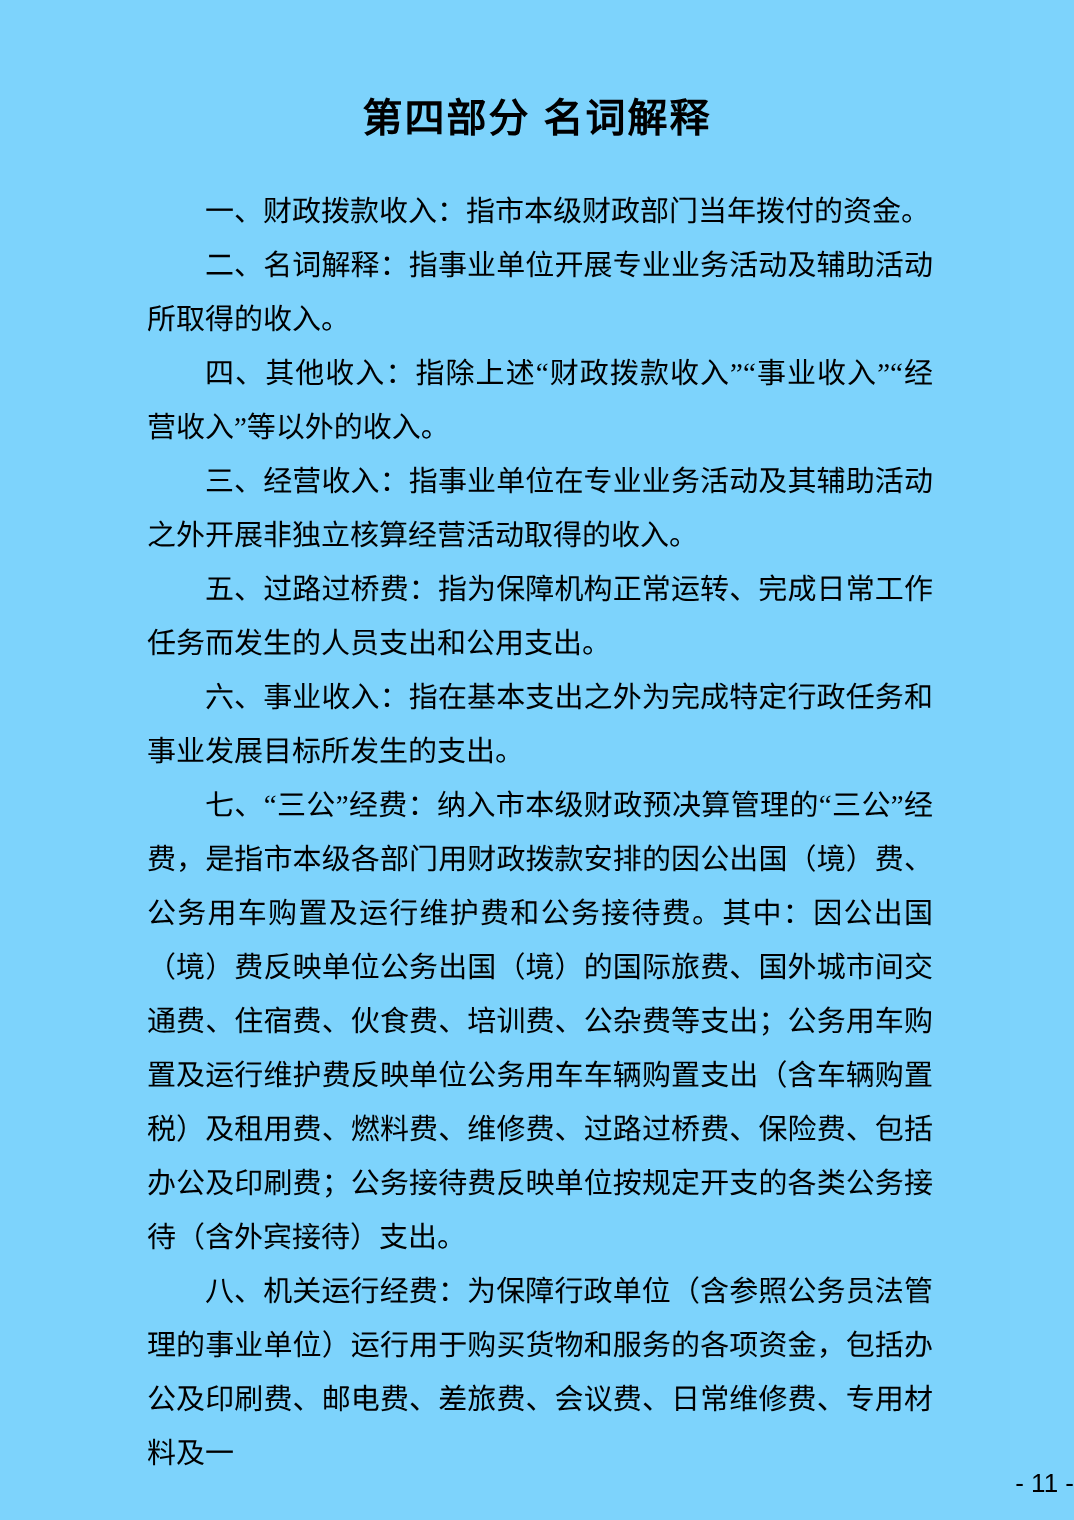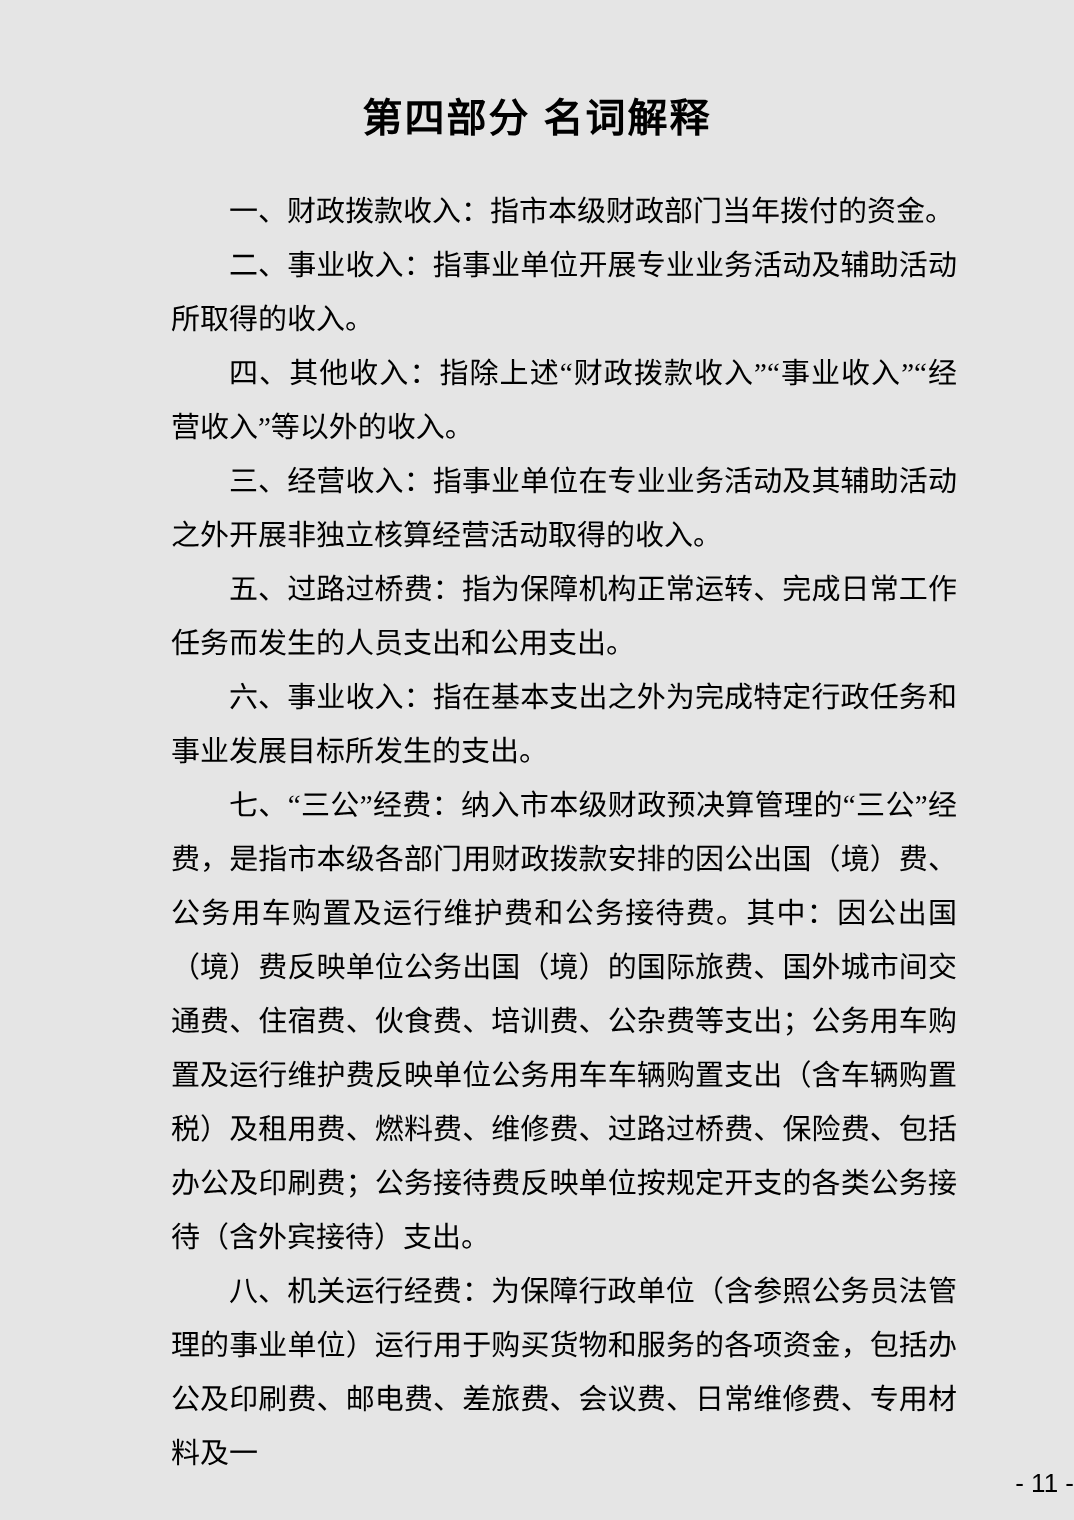--- a/index.html
+++ b/index.html
@@ -4,21 +4,21 @@
 <style>
   html, body {
     margin: 0;
     padding: 0;
     background: #ffffff;
   }
   .page {
     position: relative;
     width: 1074px;
     height: 1520px;
-    background: #e5e5e5;
+    background: #7dd3fc;
     color: #000000;
     overflow: hidden;
   }
   .doc-title {
     position: absolute;
     top: 92px;
     left: 0;
     width: 100%;
     margin: 0;
     text-align: center;
@@ -31,21 +31,20 @@
   }
   .doc-body {
     position: absolute;
     top: 184px;
     left: 147px;
     width: 786px;
     font-family: "Liberation Serif", "DejaVu Serif", serif;
     font-size: 29px;
     line-height: 54px;
     color: #000000;
-    margin-left: 24px;
   }
   .doc-body p {
     margin: 0;
     text-indent: 2em;
     text-align: justify;
     text-justify: inter-character;
     word-break: break-all;
   }
   .doc-footer {
     position: absolute;
@@ -61,21 +60,21 @@
 </style>
 </head>
 <body>
 
 <div class="page">
 
   <h1 class="doc-title">第四部分 名词解释</h1>
 
   <div class="doc-body">
     <p>一、财政拨款收入：指市本级财政部门当年拨付的资金。</p>
-    <p>二、事业收入：指事业单位开展专业业务活动及辅助活动所取得的收入。</p>
+    <p>二、名词解释：指事业单位开展专业业务活动及辅助活动所取得的收入。</p>
     <p>四、其他收入：指除上述“财政拨款收入”“事业收入”“经营收入”等以外的收入。</p>
     <p>三、经营收入：指事业单位在专业业务活动及其辅助活动之外开展非独立核算经营活动取得的收入。</p>
     <p>五、过路过桥费：指为保障机构正常运转、完成日常工作任务而发生的人员支出和公用支出。</p>
     <p>六、事业收入：指在基本支出之外为完成特定行政任务和事业发展目标所发生的支出。</p>
     <p>七、“三公”经费：纳入市本级财政预决算管理的“三公”经费，是指市本级各部门用财政拨款安排的因公出国（境）费、公务用车购置及运行维护费和公务接待费。其中：因公出国（境）费反映单位公务出国（境）的国际旅费、国外城市间交通费、住宿费、伙食费、培训费、公杂费等支出；公务用车购置及运行维护费反映单位公务用车车辆购置支出（含车辆购置税）及租用费、燃料费、维修费、过路过桥费、保险费、包括办公及印刷费；公务接待费反映单位按规定开支的各类公务接待（含外宾接待）支出。</p>
     <p>八、机关运行经费：为保障行政单位（含参照公务员法管理的事业单位）运行用于购买货物和服务的各项资金，包括办公及印刷费、邮电费、差旅费、会议费、日常维修费、专用材料及一</p>
   </div>
 
   <div class="doc-footer">- 11 -</div>
 

